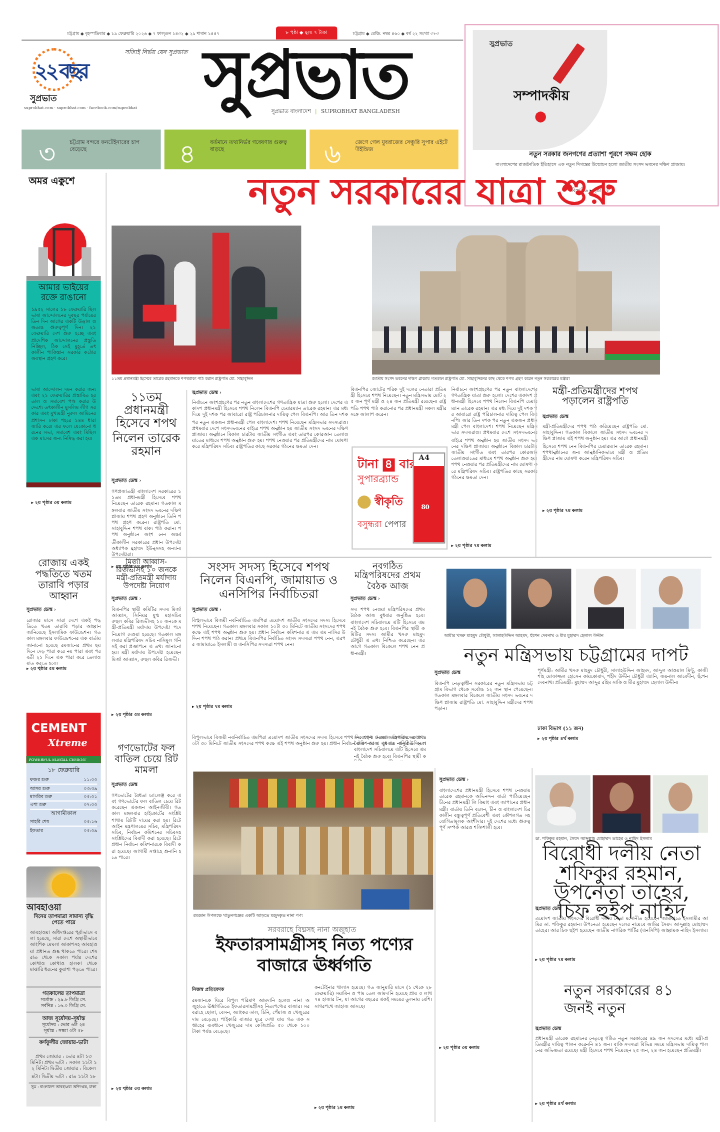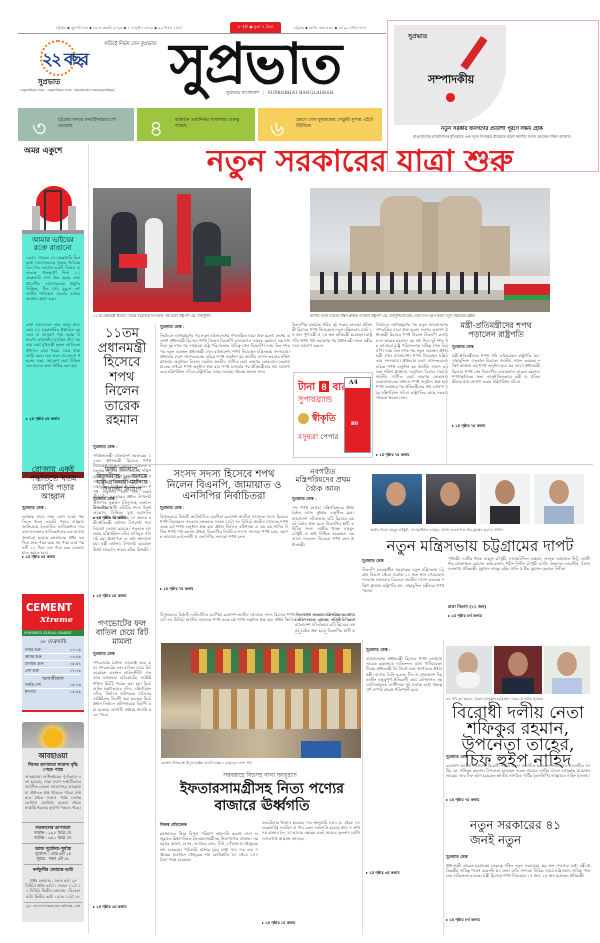--- a/index.html
+++ b/index.html
@@ -14,21 +14,21 @@
 </style>
 </head>
 <body>
 
 <div class="abs" style="left:18px;top:24px;width:368px;height:10px;border-bottom:1px solid #999;">
  <span style="position:absolute;left:38px;top:1px;font-size:3.6px;color:#444;white-space:nowrap">চট্টগ্রাম ◆ বৃহস্পতিবার ◆ ১৯ ফেব্রুয়ারি ২০২৬ ◆ ৭ ফাল্গুন ১৪৩২ ◆ ২৯ শাবান ১৪৪৭</span>
  <span style="position:absolute;left:212px;top:-2px;background:#e31e24;color:#fff;font-size:4px;padding:2px 8px;border-radius:2px 2px 0 0;white-space:nowrap">৮ পৃষ্ঠা ◆ মূল্য ৭ টাকা</span>
  <span style="position:absolute;left:276px;top:1px;font-size:3.6px;color:#444;white-space:nowrap">চট্টগ্রাম ◆ রেজি. নম্বর ৪৬০ ◆ বর্ষ ২২ সংখ্যা ৩৮৩</span>
 </div>
 
-<div class="abs" style="left:38px;top:40px;width:45px;height:45px;">
+<div class="abs" style="left:25px;top:40px;width:45px;height:45px;font-family:Liberation Serif, serif;">
  <div style="position:absolute;left:2px;top:0;width:36px;height:36px;border-radius:50%;border:2px dotted #f47b20;"></div>
  <div style="position:absolute;left:4px;top:6px;font-size:17px;font-weight:bold;color:#1c3f8c;white-space:nowrap;letter-spacing:-2px">২২ বছর</div>
  <div style="position:absolute;left:0;top:36px;font-size:7px;font-weight:bold;color:#222;white-space:nowrap">সুপ্রভাত</div>
 </div>
 <div class="abs" style="left:20px;top:88px;font-size:3.2px;color:#555;white-space:nowrap">suprobhat.com · suprobhat.com · facebook.com/suprobhat</div>
 <div class="abs" style="left:104px;top:40px;font-size:5px;font-style:italic;color:#333;white-space:nowrap">সত্যিই নির্ভয় যেন সুপ্রভাত</div>
 
 <div class="abs" style="left:160px;top:28px;width:190px;text-align:center;font-size:56px;font-weight:bold;color:#111;line-height:70px;letter-spacing:-2px">সুপ্রভাত</div>
 <div class="abs" style="left:226px;top:90px;font-size:4.5px;color:#444;white-space:nowrap">
  <span>সুপ্রভাত বাংলাদেশ</span>
@@ -61,21 +61,21 @@
 </div>
 
 <div class="abs" style="left:24px;top:146px;width:40px;font-size:8px;font-weight:bold;line-height:9px;color:#111">অমর একুশে</div>
 <div class="abs" style="left:22px;top:182px;width:62px;height:52px;">
  <div style="position:absolute;left:14px;top:4px;width:36px;height:36px;border-radius:50%;background:#e31e24"></div>
  <div style="position:absolute;left:22px;top:8px;width:18px;height:40px;border:2px solid #333;border-bottom:none"></div>
  <div style="position:absolute;left:10px;top:24px;width:8px;height:24px;background:#bbb"></div>
  <div style="position:absolute;left:46px;top:24px;width:8px;height:24px;background:#bbb"></div>
  <div style="position:absolute;left:0;top:48px;width:62px;height:4px;background:#999"></div>
 </div>
-<div class="abs" style="left:22px;top:234px;width:62px;height:244px;background:#5eead4;padding:3px 4px;border-bottom:6px solid #7f1d1d">
+<div class="abs" style="left:22px;top:234px;width:62px;height:172px;background:#14b8a6;padding:3px 4px;border-bottom:4px solid #7f1d1d">
  <div class="hd" style="font-size:7px;margin-bottom:2px">আমার ভাইয়ের রক্তে রাঙানো</div>
  <div class="txt" style="height:64px;margin-bottom:3px">১৯৫২ সালের ১৮ ফেব্রুয়ারি ছিল ভাষা আন্দোলনের দুবছর পর্যায়ের তিন দিন আগের একটি উত্তাল ও অত্যন্ত গুরুত্বপূর্ণ দিন। ২১ ফেব্রুয়ারি দেশ শুরু হচ্ছে এবং প্রাদেশিক আন্দোলনের প্রস্তুতি নিচ্ছিল, ঠিক সেই মুহূর্তে তৎকালীন পাকিস্তান সরকার কঠোর অবস্থান গ্রহণ করে।</div>
  <div class="txt" style="height:94px">ভাষা আন্দোলন দমন করার জন্য এবং ২১ ফেব্রুয়ারির প্রস্তাবিত হরতাল ও সমাবেশ পণ্ড করার উদ্দেশ্যে তৎকালীন মুসলিম লীগ সরকার এবং মুখ্যমন্ত্রী নুরুল আমিনের প্রশাসন ঢাকা শহরে ১৪৪ ধারা জারি করে। এর ফলে যেকোনো ধরনের সভা, সমাবেশ এবং মিছিল এক মাসের জন্য নিষিদ্ধ করা হয়।</div>
  <div class="more">▸ ২য় পৃষ্ঠার ৩য় কলাম</div>
 </div>
 
 <div class="abs" style="left:130px;top:143px;width:460px;text-align:center;font-size:30px;font-weight:bold;color:#e31e24;line-height:36px;white-space:nowrap">নতুন সরকারের যাত্রা শুরু</div>
 
 <div class="abs ph" style="left:93px;top:188px;width:158px;height:124px;background:linear-gradient(180deg,#7f7f7f 0%,#6a6a6a 60%,#c7262c 92%);">
  <div style="position:absolute;left:18px;top:24px;width:26px;height:70px;background:#2d2d3a;border-radius:10px 10px 0 0"></div>
@@ -94,21 +94,21 @@
  <div style="position:absolute;left:40px;top:38px;width:34px;height:50px;background:#c2b29c"></div>
  <div style="position:absolute;left:170px;top:38px;width:30px;height:50px;background:#c2b29c"></div>
  <div style="position:absolute;left:0;top:88px;width:240px;height:14px;background:#eceae6"></div>
  <div style="position:absolute;left:10px;top:84px;width:170px;height:22px;background:repeating-linear-gradient(90deg,#2a2a35 0 4px,transparent 4px 14px)"></div>
  <div style="position:absolute;left:194px;top:96px;width:46px;height:16px;background:#d3252b;border-bottom:5px solid #2e9d46"></div>
  <div style="position:absolute;left:0;top:112px;width:240px;height:12px;background:#8c8376"></div>
 </div>
 <div class="abs" style="left:310px;top:314px;width:240px;font-size:3.4px;color:#333;white-space:nowrap;overflow:hidden">জাতীয় সংসদ ভবনের দক্ষিণ প্লাজায় গতকাল রাষ্ট্রপতি মো. সাহাবুদ্দিনের কাছ থেকে শপথ গ্রহণ করেন নতুন সরকারের মন্ত্রীরা</div>
 
 <div class="abs" style="left:93px;top:322px;width:58px;height:140px;">
- <div class="hd" style="font-size:13px;margin:4px 0 16px">১১তম প্রধানমন্ত্রী হিসেবে শপথ নিলেন তারেক রহমান</div>
+ <div class="hd" style="font-size:10px;margin:4px 0 16px">১১তম প্রধানমন্ত্রী হিসেবে শপথ নিলেন তারেক রহমান</div>
  <div class="by">সুপ্রভাত ডেস্ক ›</div>
  <div class="txt" style="height:62px">গণপ্রজাতন্ত্রী বাংলাদেশ সরকারের ১১তম প্রধানমন্ত্রী হিসেবে শপথ নিয়েছেন তারেক রহমান। গতকাল মঙ্গলবার জাতীয় সংসদ ভবনের দক্ষিণ প্লাজায় শপথ গ্রহণ অনুষ্ঠানে তিনি শপথ গ্রহণ করেন। রাষ্ট্রপতি মো. সাহাবুদ্দিন শপথ বাক্য পাঠ করান। শপথ অনুষ্ঠানে অংশ নেন অন্তর্বর্তীকালীন সরকারের প্রধান উপদেষ্টা অধ্যাপক মুহাম্মদ ইউনূসসহ অন্যান্য উপদেষ্টারা।</div>
  <div class="more">▸ ২য় পৃষ্ঠার ৭ম কলাম</div>
 </div>
 
 <div class="abs" style="left:160px;top:322px;width:130px;height:140px;">
  <div class="by">সুপ্রভাত ডেস্ক ›</div>
  <div class="txt" style="height:128px">নির্বাচনে অংশগ্রহণের পর নতুন বাংলাদেশের গণতান্ত্রিক যাত্রা শুরু হলো। দেশের একাদশ প্রধানমন্ত্রী হিসেবে শপথ নিলেন বিএনপি চেয়ারম্যান তারেক রহমান। এর মধ্য দিয়ে দুই দশক পর আবারো রাষ্ট্র পরিচালনার দায়িত্ব পেল বিএনপি। আর তিন দশক পর নতুন একজন প্রধানমন্ত্রী পেল বাংলাদেশ। শপথ নিয়েছেন মন্ত্রিসভার সদস্যরাও। প্রথমবার দেশে সংসদভবনের বাইরে শপথ অনুষ্ঠান হয় জাতীয় সংসদ ভবনের দক্ষিণ প্লাজায়। অনুষ্ঠানে বিকাল চারটায় জাতীয় সংগীত এবং তারপর কোরআন তেলাওয়াতের মাধ্যমে শপথ অনুষ্ঠান শুরু হয়। শপথ নেওয়ার পর প্রতিমন্ত্রীদের নাম ঘোষণা করে মন্ত্রিপরিষদ সচিব। রাষ্ট্রপতির কাছে সরকার গঠনের ক্ষমতা দেন।</div>
 </div>
 <div class="abs" style="left:292px;top:322px;width:80px;height:48px;">
@@ -225,21 +225,21 @@
  <div style="display:flex;justify-content:space-between;font-size:3.8px;line-height:6px">
       <span>ইফতার</span>
       <span>০৫:৫৯</span>
     </div>
 </div>
 
 <div class="abs" style="left:22px;top:722px;width:62px;height:200px;background:#e6e6e6;border-radius:3px 3px 0 0;">
  <div style="position:absolute;left:0;top:0;width:62px;height:26px;background:linear-gradient(180deg,#9c9c9c,#bdbdbd);border-radius:3px 3px 0 0;overflow:hidden">
   <div style="position:absolute;left:21px;top:6px;width:20px;height:20px;border-radius:50%;background:#f5b81c;box-shadow:0 0 6px 3px #ffd25a"></div>
  </div>
- <div style="position:absolute;left:0;top:28px;width:62px;text-align:center;font-size:7px;font-weight:bold">আবহাওয়া</div>
+ <div style="position:absolute;left:0;top:28px;width:62px;font-size:7px;font-weight:bold">আবহাওয়া</div>
  <div style="position:absolute;left:3px;top:40px;width:56px;text-align:center;font-size:4.4px;font-weight:bold;line-height:5.4px">দিনের তাপমাত্রা সামান্য বৃদ্ধি পেতে পারে</div>
  <div class="txt" style="position:absolute;left:3px;top:52px;width:56px;height:44px">আবহাওয়া অধিদপ্তরের পূর্বাভাসে বলা হয়েছে, সারা দেশে অস্থায়ীভাবে আংশিক মেঘলা আকাশসহ আবহাওয়া প্রধানত শুষ্ক থাকতে পারে। শেষরাত থেকে সকাল পর্যন্ত দেশের কোথাও কোথাও হালকা থেকে মাঝারি ধরনের কুয়াশা পড়তে পারে।</div>
  <div style="position:absolute;left:0;top:100px;width:62px;text-align:center;font-size:4.4px;font-weight:bold;border-top:1px solid #aaa;padding-top:2px">গতকালের তাপমাত্রা</div>
  <div style="position:absolute;left:0;top:108px;width:62px;text-align:center;font-size:3.8px">সর্বোচ্চ : ২৯.৮ ডিগ্রি সে.</div>
  <div style="position:absolute;left:0;top:113px;width:62px;text-align:center;font-size:3.8px">সর্বনিম্ন : ১৬.০ ডিগ্রি সে.</div>
  <div style="position:absolute;left:0;top:121px;width:62px;text-align:center;font-size:4.4px;font-weight:bold;border-top:1px solid #aaa;padding-top:2px">আজ সূর্যোদয়-সূর্যাস্ত</div>
  <div style="position:absolute;left:0;top:129px;width:62px;text-align:center;font-size:3.8px">সূর্যোদয় : ভোর ৬টা ২৪</div>
  <div style="position:absolute;left:0;top:134px;width:62px;text-align:center;font-size:3.8px">সূর্যাস্ত : সন্ধ্যা ৫টা ৫৮</div>
  <div style="position:absolute;left:2px;top:142px;width:58px;text-align:center;font-size:4.4px;font-weight:bold;border-top:1px solid #aaa;padding-top:2px;line-height:5.4px">কর্ণফুলীর জোয়ার-ভাটা</div>
  <div class="txt" style="position:absolute;left:3px;top:156px;width:56px;height:22px;text-align:center">প্রথম জোয়ার : ভোর ৪টা ১৩ মিনিট। প্রথম ভাটা : সকাল ১১টা ১২ মিনিট। দ্বিতীয় জোয়ার : বিকেল ৪টা। দ্বিতীয় ভাটা : রাত ১১টা ১৮</div>

